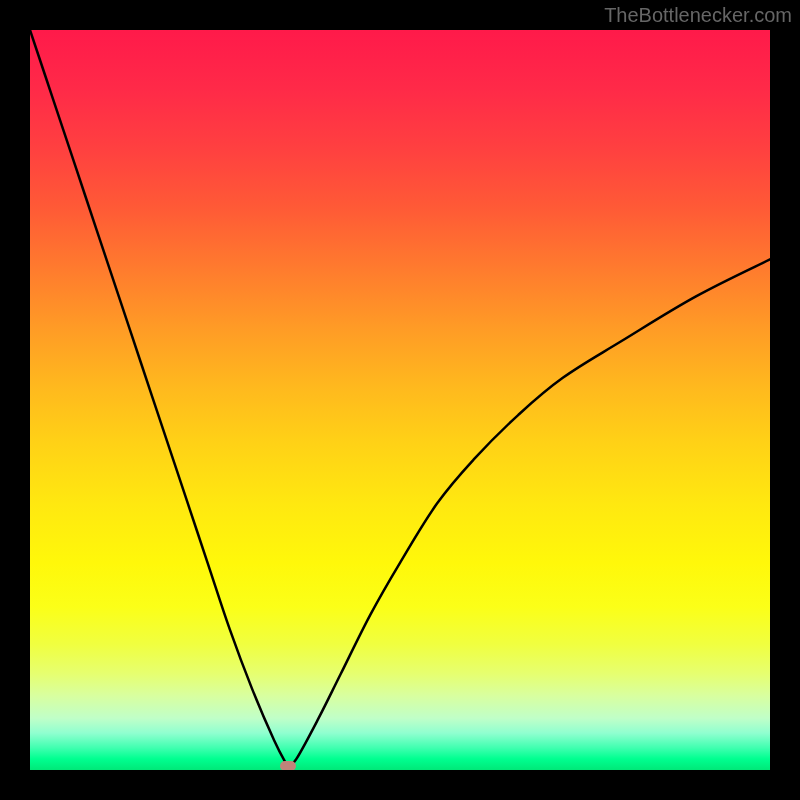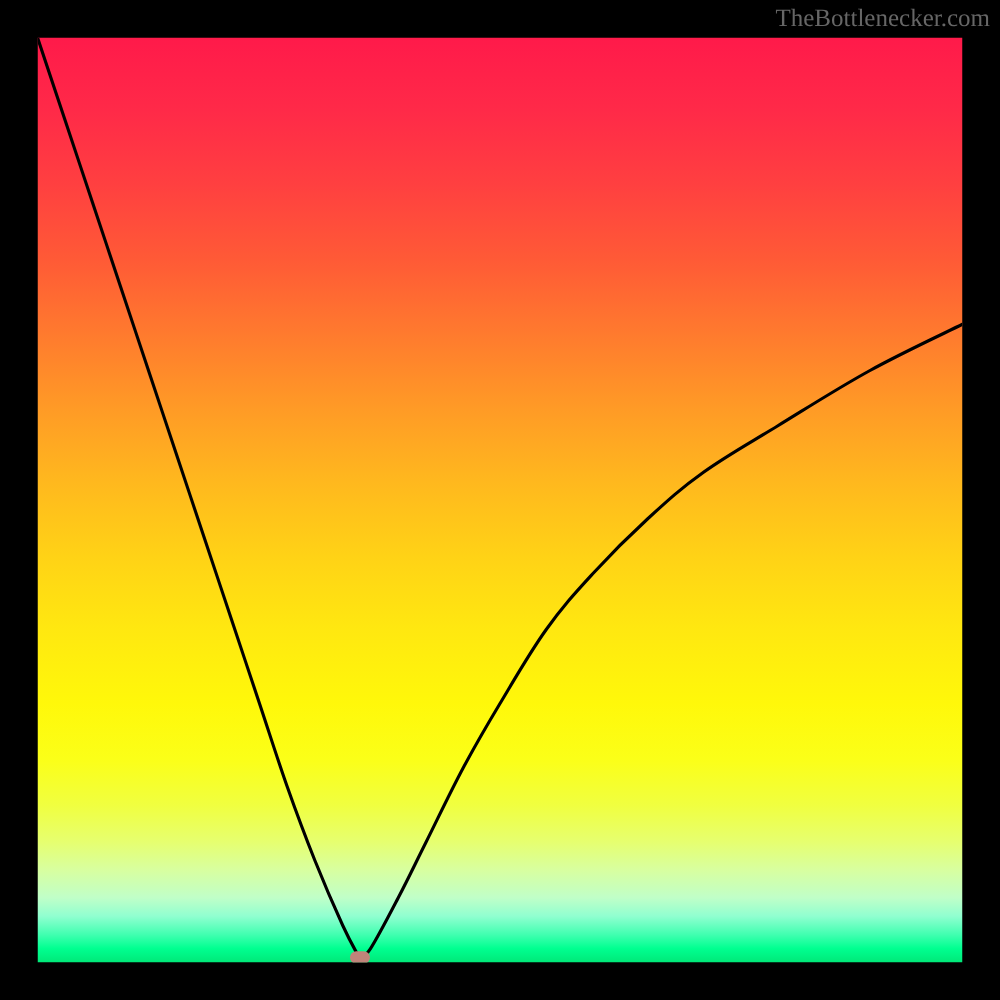--- a/index.html
+++ b/index.html
@@ -8,21 +8,21 @@
     height: 800px;
     background: #000;
     position: relative;
     overflow: hidden;
   }
   .attribution {
     position: absolute;
     top: 4px;
     right: 8px;
     color: #666;
-    font-family: Liberation Serif, serif;
+    font-family: Liberation Sans, sans-serif;
     font-size: 20px;
     font-weight: 500;
     z-index: 10;
   }
   .plot-area {
     position: absolute;
     left: 30px;
     top: 30px;
     width: 740px;
     height: 740px;

